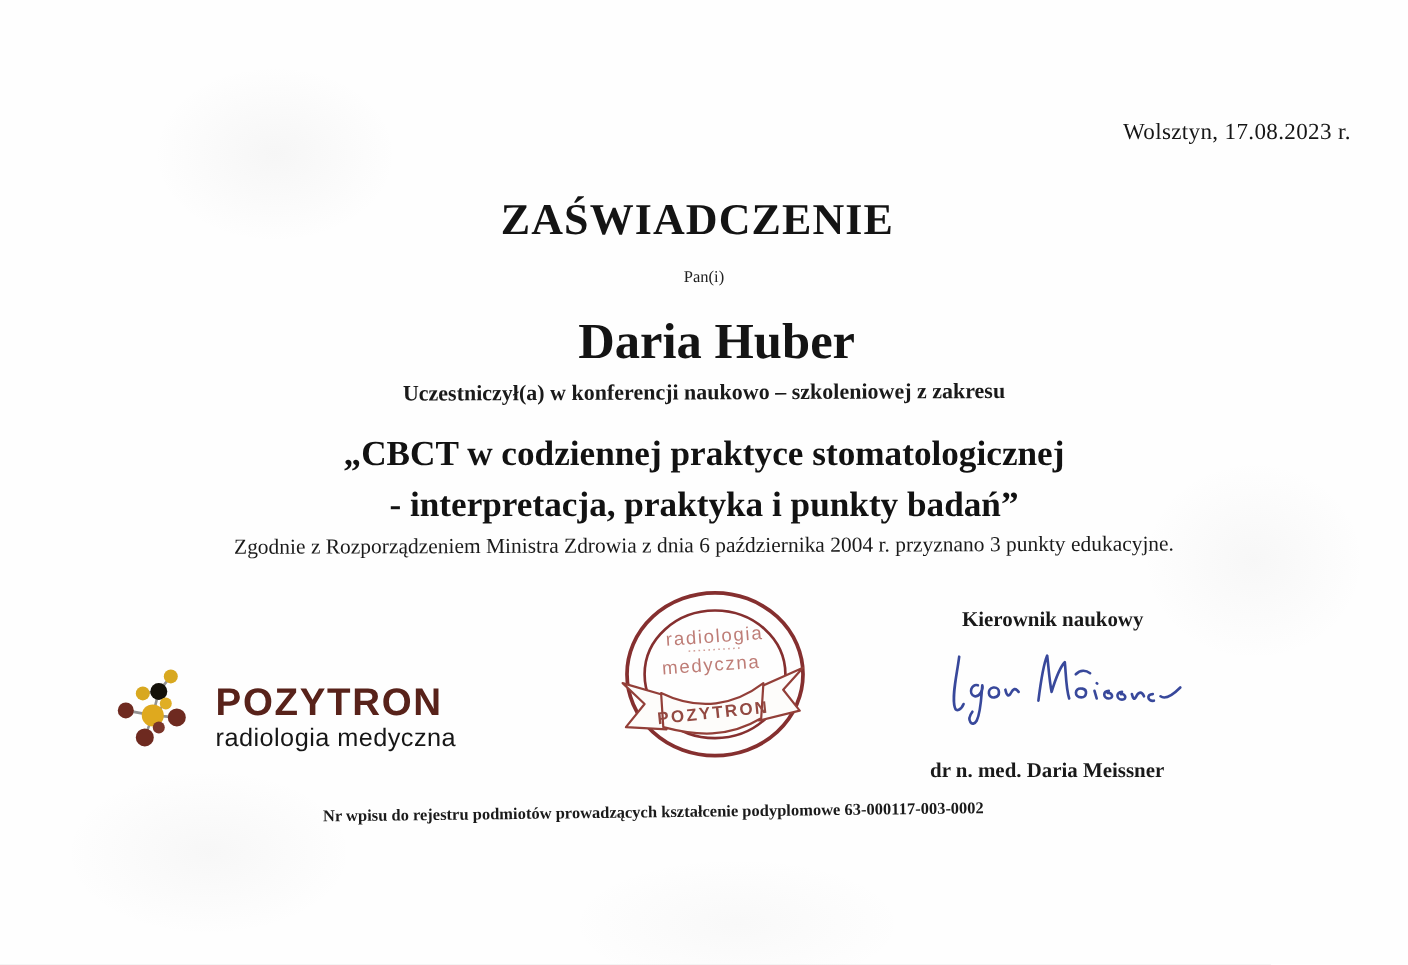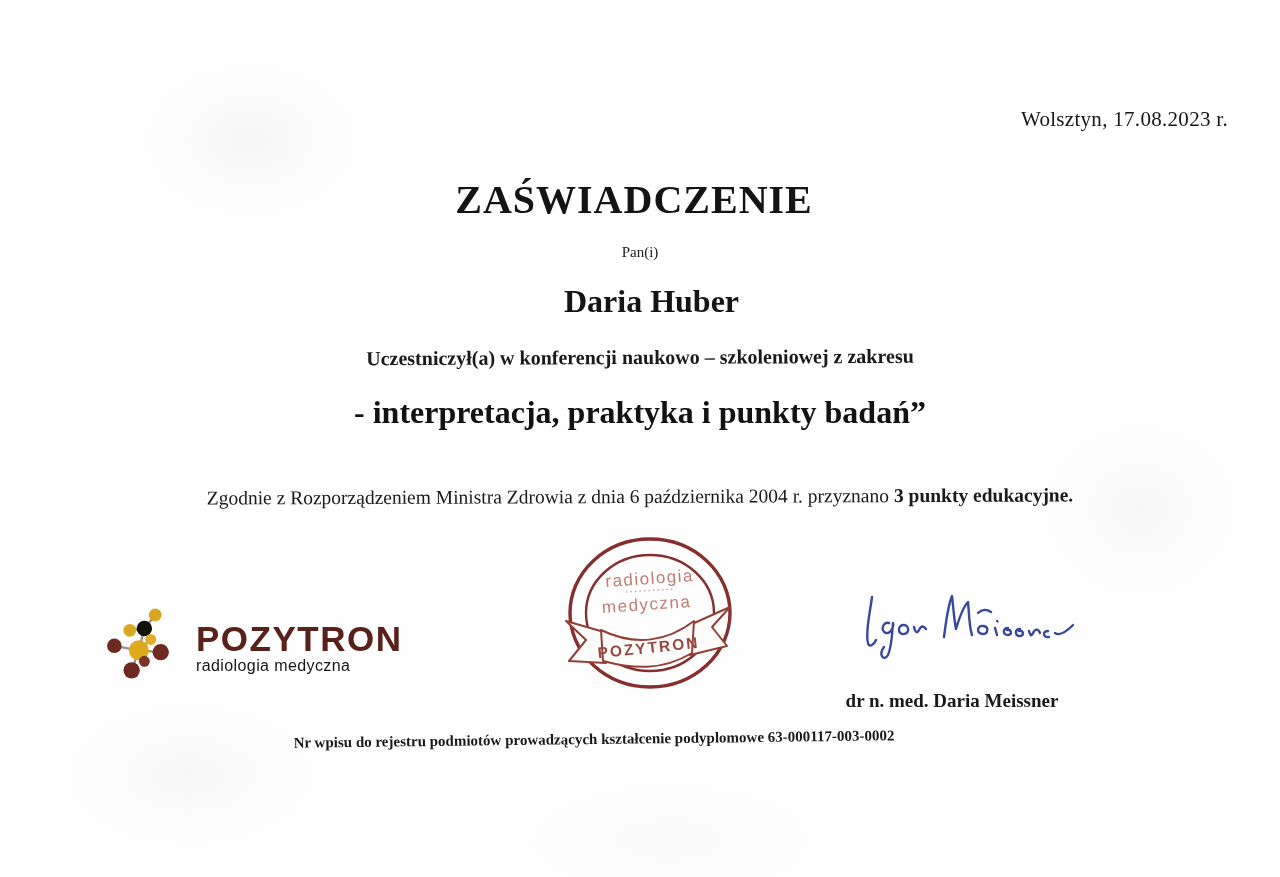--- a/index.html
+++ b/index.html
@@ -21,44 +21,44 @@
   .title{
     position:absolute;top:176px;left:0;right:12px;text-align:center;
     font-size:40px;font-weight:700;letter-spacing:1px;color:#141414;
   }
   .salutation{
     position:absolute;top:244px;left:0;right:0;text-align:center;
     font-size:15px;font-weight:400;color:#222;
   }
   .recipient{
     position:absolute;top:283px;left:0;right:10px;text-align:center;
-    font-size:32px;font-weight:700;color:#141414;padding-left:33px;
+    font-size:46px;font-weight:700;color:#141414;padding-left:33px;
   }
   .participation{
     position:absolute;top:346px;left:0;right:0;text-align:center;
     font-size:20px;font-weight:700;color:#1a1a1a;transform:rotate(-0.25deg);
   }
   .course{
     position:absolute;top:389px;left:0;right:0;text-align:center;
     font-size:32px;font-weight:700;line-height:46px;color:#121212;
   }
   .points{
     position:absolute;top:486px;left:0;right:0;text-align:center;
     font-size:19.5px;color:#1a1a1a;transform:rotate(-0.2deg);
   }
-  .points b{font-weight:700;}
+  .points b{font-weight:400;}
 
   .logo{position:absolute;left:102px;top:594px;display:flex;align-items:flex-start;}
   .logo-icon{width:92px;height:100px;}
   .logo-textblock{margin-left:2px;margin-top:28px;font-family:"Liberation Sans", sans-serif;}
   .logo-name{
     font-size:35px;font-weight:700;letter-spacing:1.5px;color:#58221a;line-height:34px;
   }
   .logo-tagline{
-    font-size:16px;font-weight:500;letter-spacing:0.4px;color:#161616;margin-top:1px;
+    font-size:23px;font-weight:500;letter-spacing:0.4px;color:#161616;margin-top:1px;
   }
 
   .stamp{position:absolute;left:546px;top:524px;width:212px;height:180px;opacity:0.92;}
 
   .sig-block-role{
     position:absolute;left:842px;top:553px;width:230px;text-align:center;
     font-size:19px;font-weight:700;color:#191919;
   }
   .signature{position:absolute;left:845px;top:583px;width:230px;height:85px;}
   .sig-block-name{
@@ -84,20 +84,21 @@
 
   <div class="title">ZAŚWIADCZENIE</div>
 
   <div class="salutation">Pan(i)</div>
 
   <div class="recipient">Daria Huber</div>
 
   <div class="participation">Uczestniczył(a) w konferencji naukowo – szkoleniowej z zakresu</div>
 
   <div class="course">
+    <div>„CBCT w codziennej praktyce stomatologicznej</div>
     <div>- interpretacja, praktyka i punkty badań”</div>
   </div>
 
   <div class="points">
     <span>Zgodnie z Rozporządzeniem Ministra Zdrowia z dnia 6 października 2004 r. przyznano </span><b>3 punkty edukacyjne.</b>
   </div>
 
   <div class="logo">
     <svg class="logo-icon" viewBox="0 0 100 110" xmlns="http://www.w3.org/2000/svg">
       <g stroke="#929292" stroke-width="2.6" stroke-linecap="round">
@@ -135,20 +136,21 @@
       <text x="101" y="86" letter-spacing="1.5" transform="rotate(-4 101 86)">medyczna</text>
     </g>
     <g stroke="#8a2f28" stroke-width="2" fill="#fdfcfa" stroke-linejoin="round">
       <path d="M 58 108 L 20 97 L 40 116 L 23 137 L 60 139 Z"></path>
       <path d="M 146 100 L 184 83 L 166 103 L 181 122 L 144 131 Z"></path>
       <path d="M 55 106 C 90 123 122 117 148 97 L 146 129 C 116 147 87 145 57 137 Z"></path>
     </g>
     <text x="0" y="0" font-family="Liberation Sans, sans-serif" font-size="15.5" font-weight="600" letter-spacing="2" fill="#8a3a32" text-anchor="middle" transform="translate(103 129) rotate(-6)">POZYTRON</text>
   </svg>
 
+  <div class="sig-block-role">Kierownik naukowy</div>
 
   <svg class="signature" viewBox="0 0 230 85" xmlns="http://www.w3.org/2000/svg">
     <g fill="none" stroke="#2e3f96" stroke-width="2.4" stroke-linecap="round" stroke-linejoin="round" opacity="0.95">
       <path d="M 27 14 C 25 30 20 50 23 60 C 24 65 29 62 31 57"></path>
       <path d="M 44 40 C 38 38 35 48 41 50 C 46 51 49 43 48 40 C 47 50 47 63 43 72 C 39 79 33 72 39 64"></path>
       <path d="M 58 42 C 52 43 53 52 59 51 C 65 50 64 42 59 42"></path>
       <path d="M 69 44 C 70 49 72 51 74 47 C 76 43 78 42 81 46"></path>
       <path d="M 99 54 C 101 38 104 20 107 13 C 108 21 109 36 111 46 C 114 36 118 24 123 19 C 124 28 124 43 127 52"></path>
       <path d="M 138 43 C 132 42 131 51 138 51 C 143 51 144 44 139 43"></path>
       <path d="M 133 30 C 137 26 142 26 146 29"></path>

